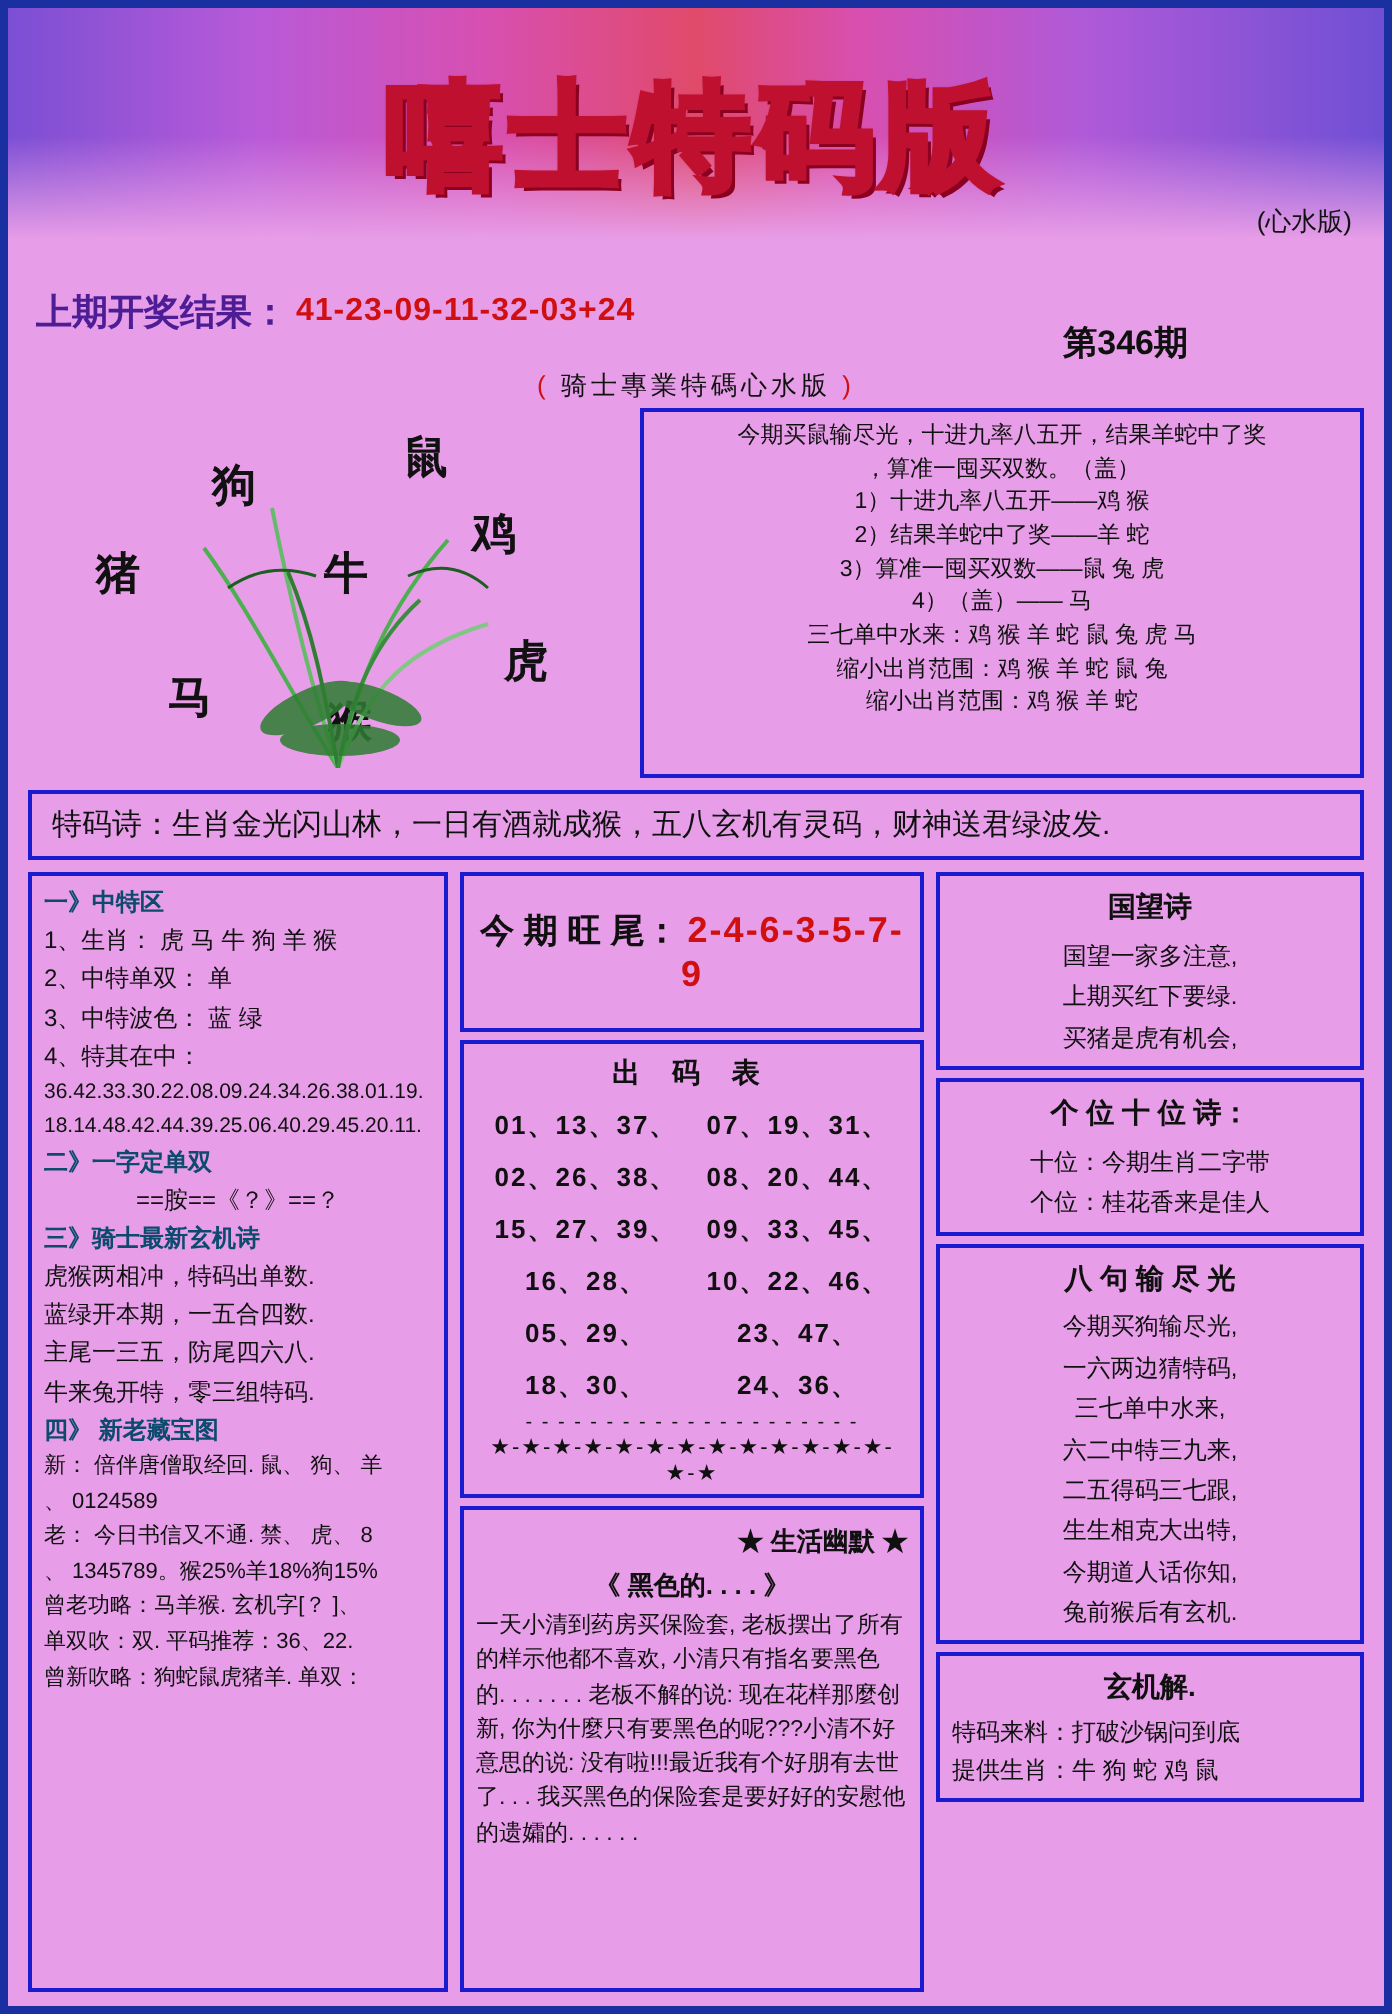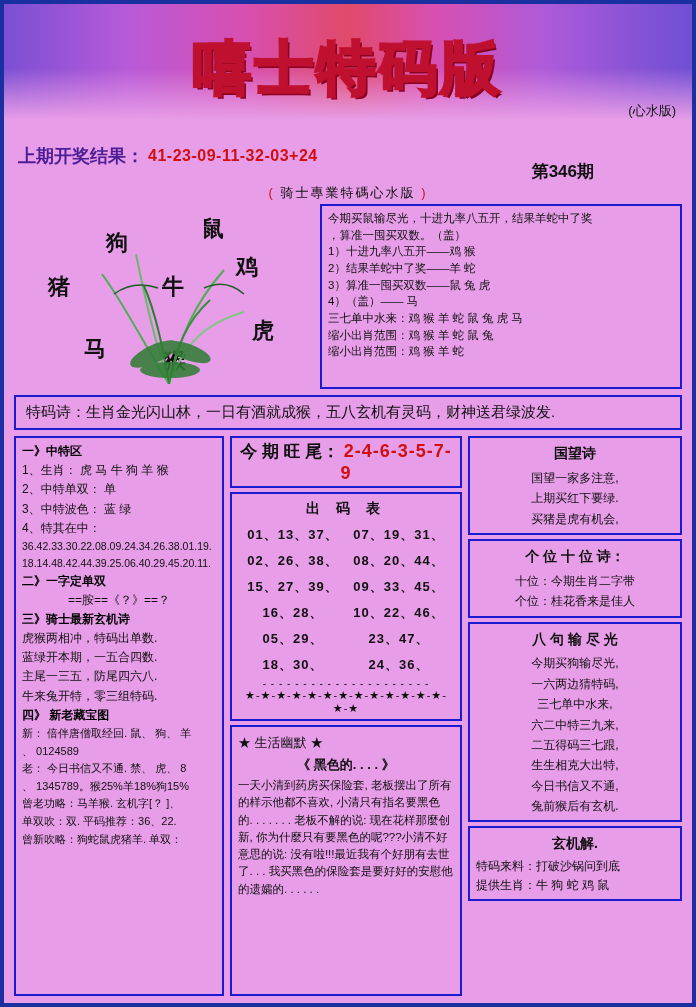--- a/index.html
+++ b/index.html
@@ -74,21 +74,21 @@
   .grass {
     position:absolute; left:70px; top:30px; width:170px; height:150px;
   }
   .note-box {
     flex:1;
     border:2px solid #1a1ad0;
     background:#e79de7;
     font-size:11.5px; line-height:1.45; color:#101010;
     padding:4px 6px;
   }
-  .note-box .line { white-space:nowrap; }
+  .note-box .line { white-space:nowrap;text-align:center; }
   
   .poem {
     margin: 6px 10px 0 10px;
     border: 2px solid #1a1ad0;
     padding: 6px 10px;
     font-size: 15px;
     color: #101010;
     background: #e79de7;
   }
   
@@ -97,21 +97,21 @@
   }
   .col-left {
     width: 210px; border:2px solid #1a1ad0; background:#e79de7;
     padding: 4px 6px; font-size: 12px; color:#101010; line-height:1.6;
   }
   .col-mid { width: 232px; display:flex; flex-direction:column; gap:4px; }
   .col-right { flex:1; display:flex; flex-direction:column; gap:4px; }
 
   .hot-tail {
     border:2px solid #1a1ad0; background:#e79de7;
-    padding: 2px 4px; text-align:center;
+    padding: 16px 4px; text-align:center;
   }
   .hot-tail .ht-label { font-size:17px; font-weight:800; color:#101010; }
   .hot-tail .ht-nums { font-size:18px; font-weight:800; color:#d01010; letter-spacing:1px; }
 
   .chu-ma {
     border:2px solid #1a1ad0; background:#e79de7;
     padding:4px 8px; flex: 0 0 auto;
   }
   .chu-ma h4 {
     margin:2px 0 4px 0; text-align:center; font-size:14px; letter-spacing:6px; color:#101010;
@@ -121,30 +121,30 @@
     font-size:13px; color:#101010; padding:4px 2px; text-align:center; font-weight:700;
     letter-spacing:1px;
   }
   .dash { text-align:center; font-size:10px; letter-spacing:1px; color:#101010; }
   .star-line { text-align:center; font-size:11px; color:#101010; letter-spacing:1px; }
 
   .humor {
     border:2px solid #1a1ad0; background:#e79de7; padding:4px 6px;
     font-size:11.5px; line-height:1.5; color:#101010; flex:1;
   }
-  .humor .h-title { text-align:left; font-weight:400; font-size:13px; margin:2px 0; }
+  .humor .h-title { text-align:right; font-weight:700; font-size:13px; margin:2px 0; }
   .humor .h-sub { text-align:center; font-weight:800; font-size:13px; margin-bottom:3px; }
 
   .rbox {
     border:2px solid #1a1ad0; background:#e79de7; padding:4px 6px;
     font-size:12px; color:#101010; line-height:1.7; text-align:center;
   }
   .rbox .r-title { font-weight:800; font-size:14px; margin-bottom:2px; }
   .rbox.left-align { text-align:left; line-height:1.6; }
-  .sec-title { font-weight:800; color:#000000; }
+  .sec-title { font-weight:800; color:#0c4a6e; }
   .small { font-size:11px; }
   .tiny { font-size:10.5px; letter-spacing:0; }
   .center { text-align:center; }
 </style>
 </head>
 <body>
 
 <div class="page">
 
   <div class="banner">
@@ -299,21 +299,21 @@
       </div>
 
       <div class="rbox">
         <div class="r-title">八 句 输 尽 光</div>
         <div>今期买狗输尽光,</div>
         <div>一六两边猜特码,</div>
         <div>三七单中水来,</div>
         <div>六二中特三九来,</div>
         <div>二五得码三七跟,</div>
         <div>生生相克大出特,</div>
-        <div>今日书信又不通,</div>
+        <div>今期道人话你知,</div>
         <div>兔前猴后有玄机.</div>
       </div>
 
       <div class="rbox left-align">
         <div class="r-title center">玄机解.</div>
         <div>特码来料：打破沙锅问到底</div>
         <div>提供生肖：牛 狗 蛇 鸡 鼠</div>
       </div>
     </div>
 

